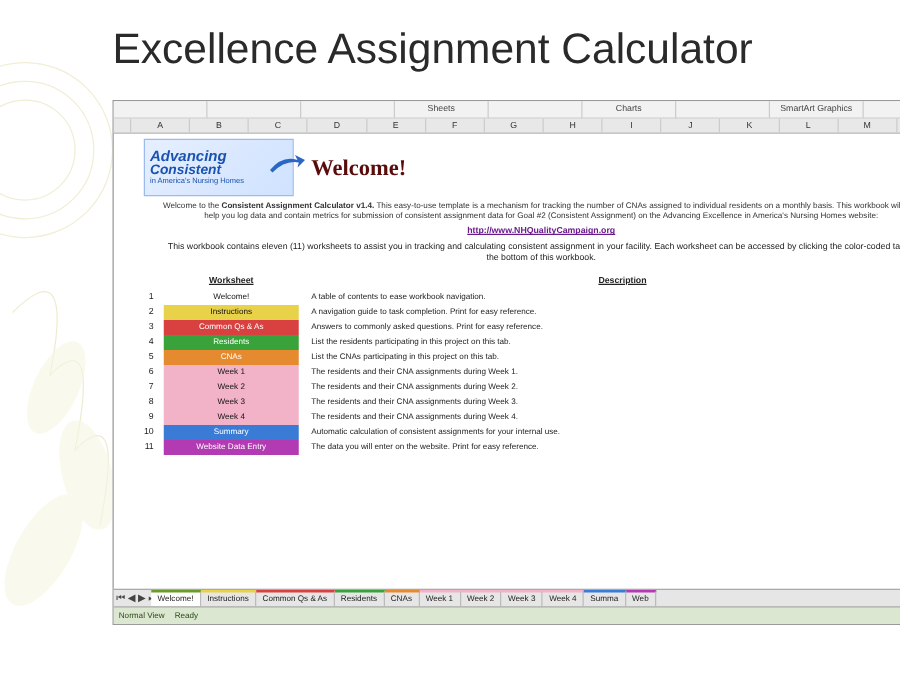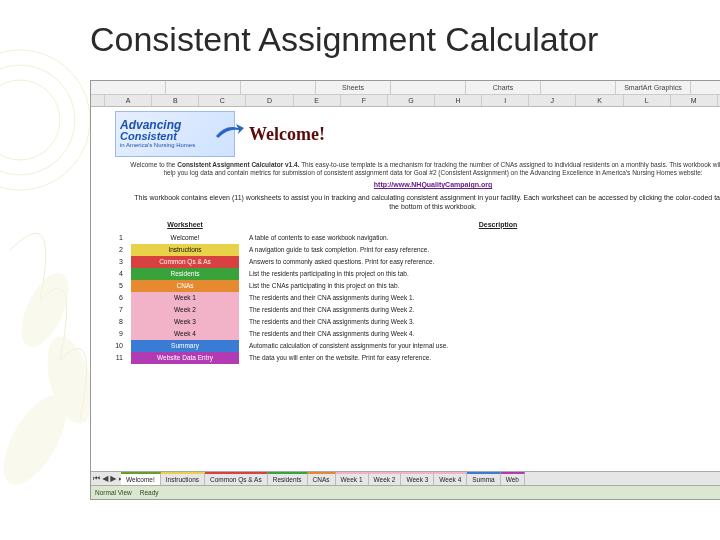--- a/index.html
+++ b/index.html
@@ -70,21 +70,21 @@
       <path d="M10 250 Q 60 200 40 300 Q 80 260 60 360 Q 100 320 80 420" stroke="#cfc97a"></path>
     </g>
     <g fill="#e8e3b0" opacity="0.6">
       <ellipse cx="45" cy="310" rx="18" ry="40" transform="rotate(25 45 310)"></ellipse>
       <ellipse cx="70" cy="380" rx="20" ry="45" transform="rotate(-15 70 380)"></ellipse>
       <ellipse cx="35" cy="440" rx="22" ry="50" transform="rotate(30 35 440)"></ellipse>
     </g>
   </svg>
 </div>
 
-<div class="slide-title">Consistent Assignment Calculator</div>
+<div class="slide-title">Excellence Assignment Calculator</div>
 
 <div class="app">
 
   <div class="ribbon-tabs">
     <div></div>
     <div></div>
     <div></div>
     <div>Sheets</div>
     <div></div>
     <div>Charts</div>

